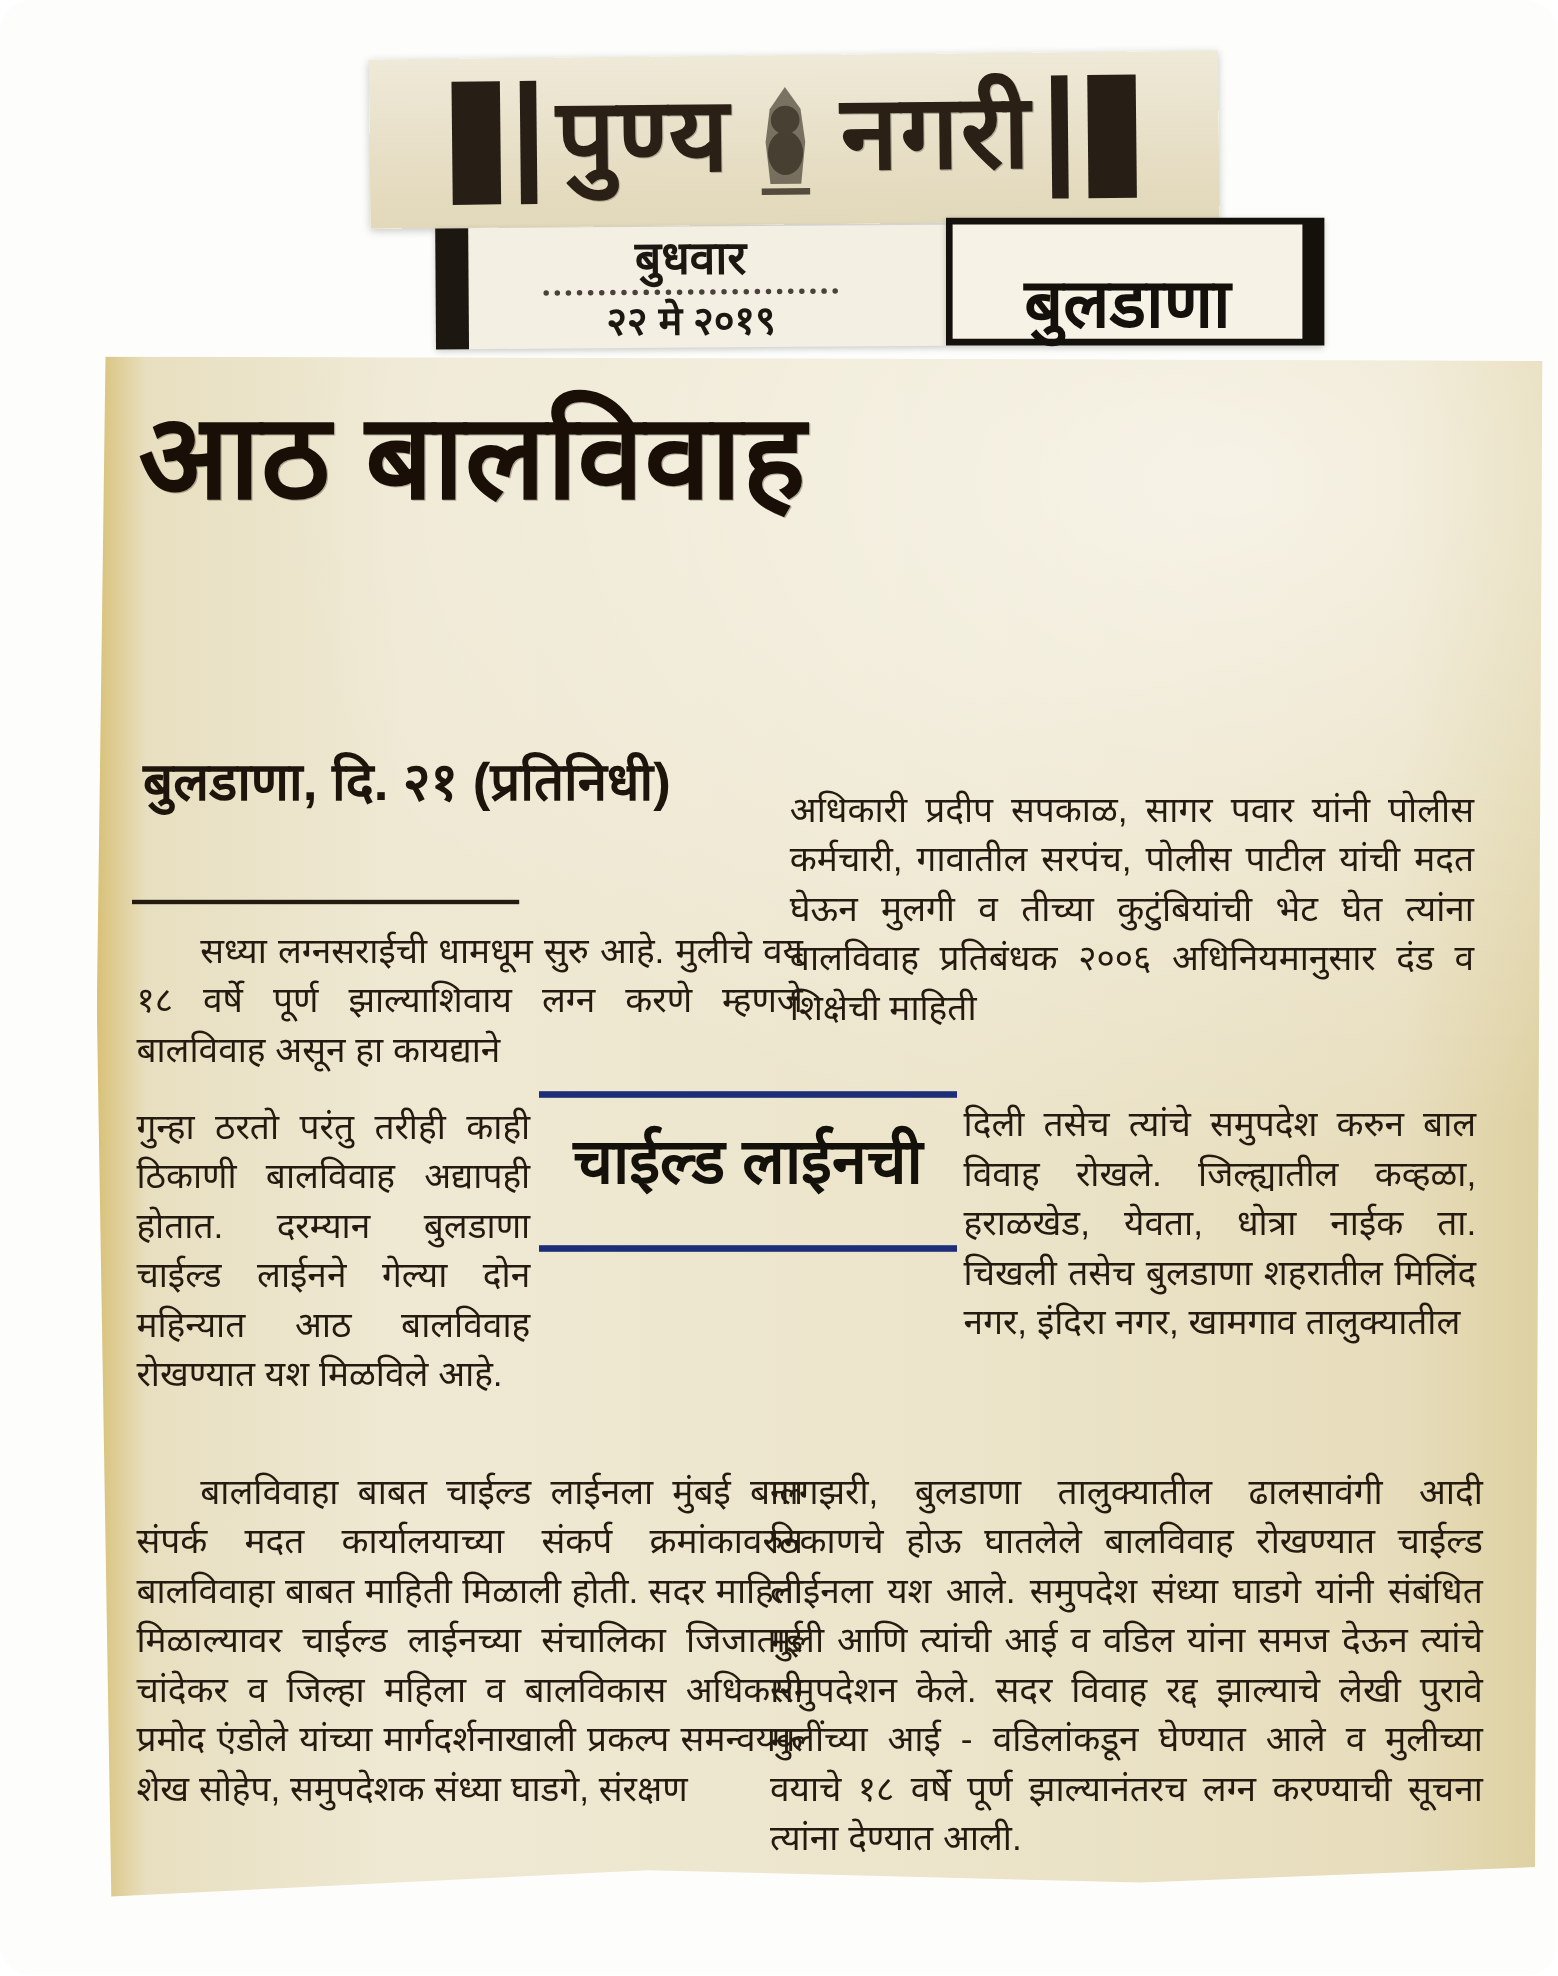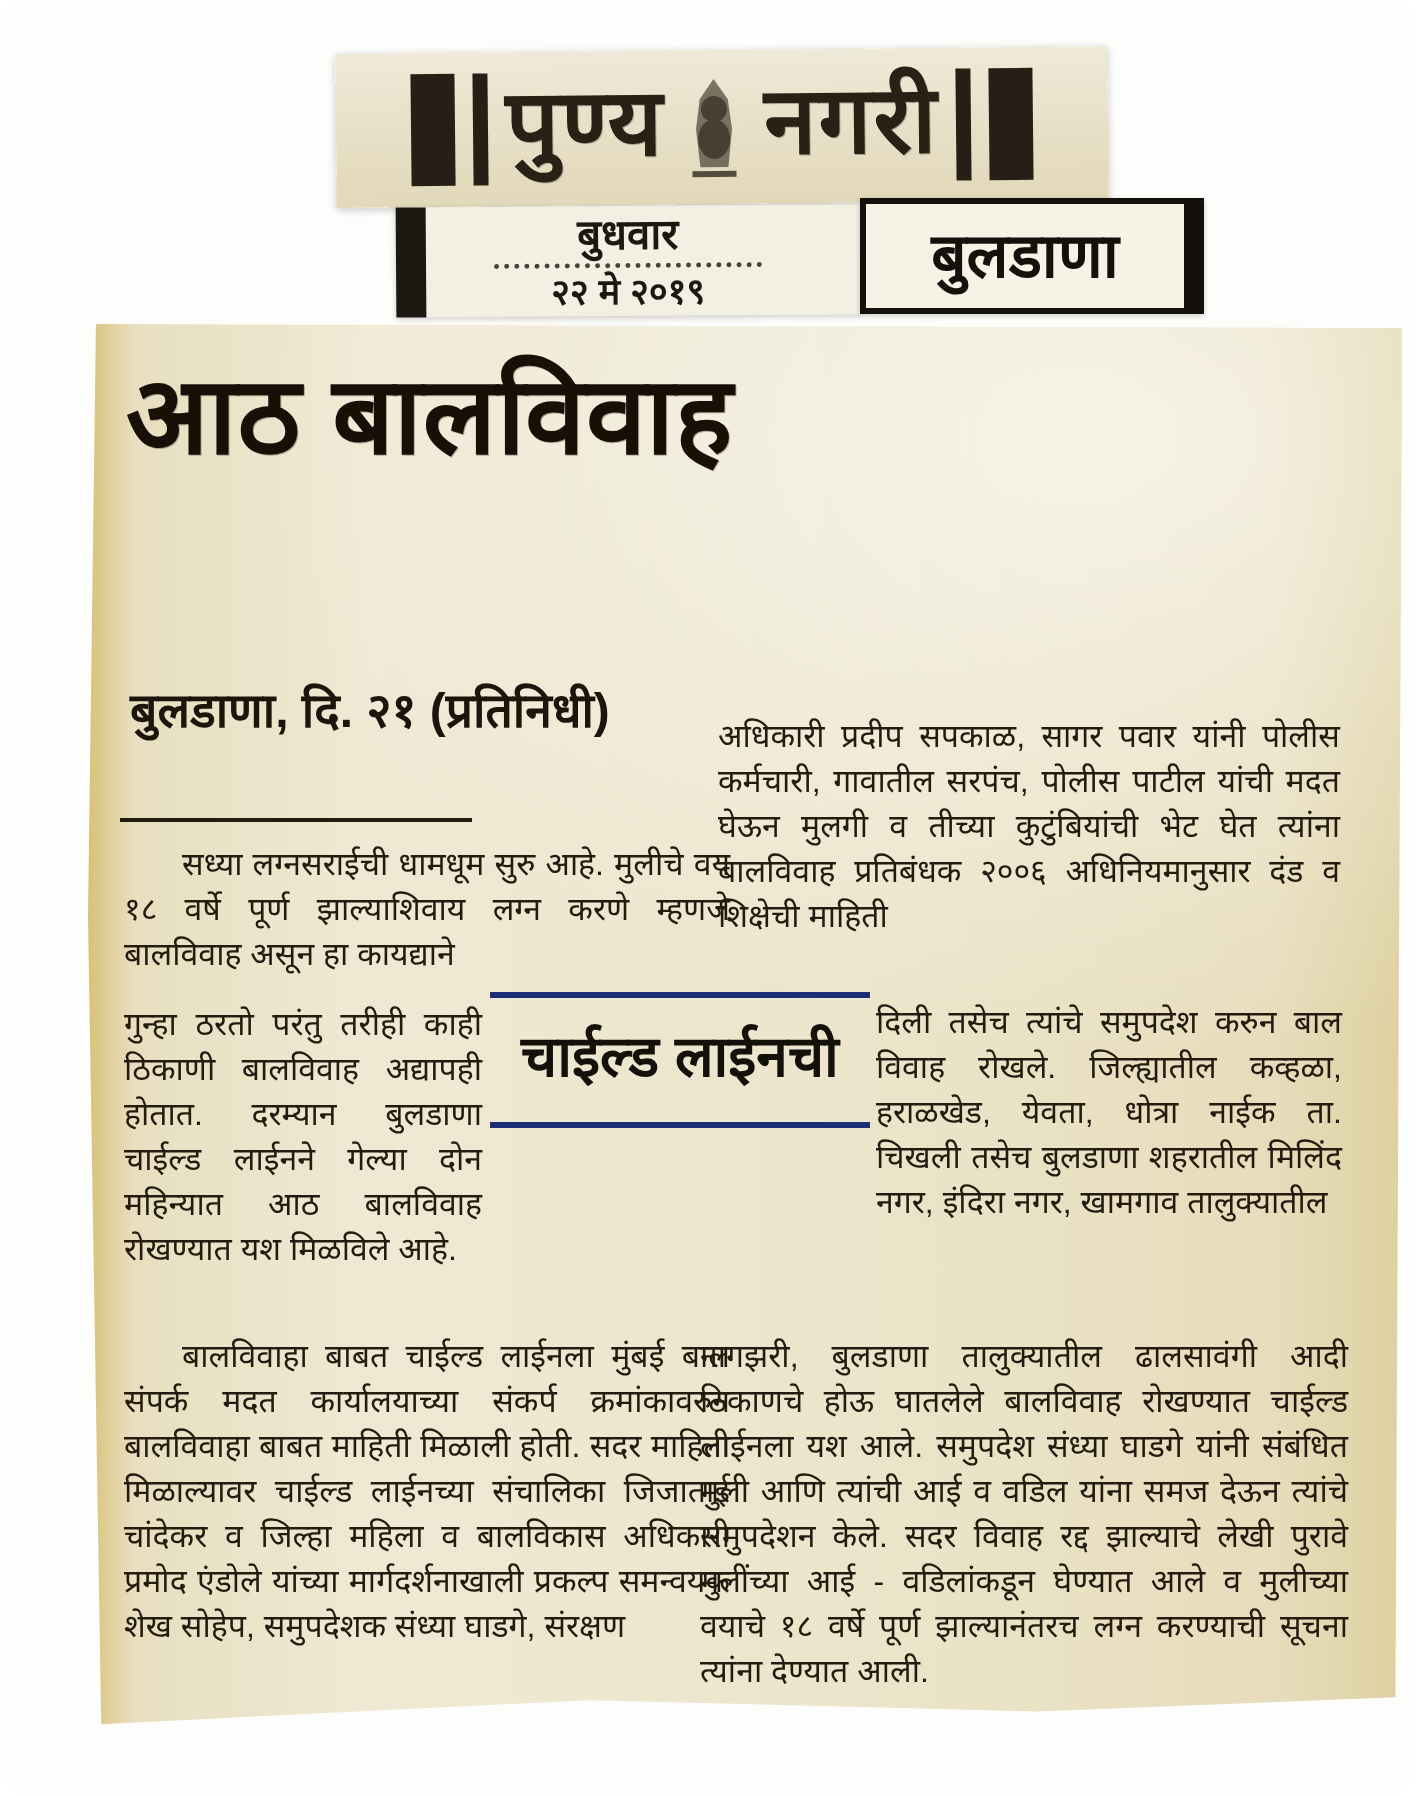--- a/index.html
+++ b/index.html
@@ -41,21 +41,21 @@
   }
   .day{font-size:42px;font-weight:700;color:#1d1712;line-height:1.1;}
   .dotline{width:268px;border-bottom:5px dotted #4a423a;margin:4px 0 6px 0;}
   .date{font-size:36px;font-weight:700;color:#1d1712;line-height:1;}
   
   .edition{
     position:absolute;left:860px;top:198px;width:318px;height:104px;
     background:#f6f2e6;
     border:6px solid #14100c;border-right-width:20px;
     box-shadow:0 2px 6px rgba(0,0,0,.2);
-    display:flex;align-items:center;justify-content:center;
+    display:flex;align-items:flex-end;justify-content:center;
   }
   .edition .txt{font-size:62px;font-weight:700;color:#14100c;line-height:1;}
   
   .clip{
     position:absolute;left:88px;top:324px;width:1318px;height:1410px;
     background:
       radial-gradient(120% 80% at 78% 8%, rgba(255,255,255,.6), rgba(255,255,255,0) 55%),
       linear-gradient(90deg,#d8c178 0px,#e8dfc0 45px,#efe9d4 280px,#ece5cb 58%,#e7ddbc 90%,#ddd0a0 100%);
     box-shadow:0 4px 12px rgba(0,0,0,.22);
     clip-path:polygon(0.6% 0%,99.7% 0.3%,99.2% 97.4%,72% 98.4%,38% 97.6%,1% 99.3%,0% 42%);
@@ -73,21 +73,21 @@
   .indent{text-indent:58px;}
   .lt{left:36px;top:518px;width:606px;}
   .ln{left:36px;top:662px;width:358px;margin-top:16px;}
   .lb{left:36px;top:1010px;width:606px;}
   .rt{left:630px;top:390px;width:622px;}
   .rn{left:788px;top:676px;width:466px;}
   .rb{left:612px;top:1010px;width:648px;}
   .subhead{
     position:absolute;left:402px;top:668px;width:380px;
     border-top:6px solid #1d2e78;border-bottom:6px solid #1d2e78;
-    padding:16px 0 24px 0;text-align:center;
+    padding:16px 0 34px 0;text-align:center;
   }
   .subhead .sh{font-size:57px;font-weight:700;color:#14100a;line-height:84px;}
 </style>
 </head>
 <body>
 
 <div class="stage">
 
   <div class="masthead">
     <div class="mh-bar thick"></div>

